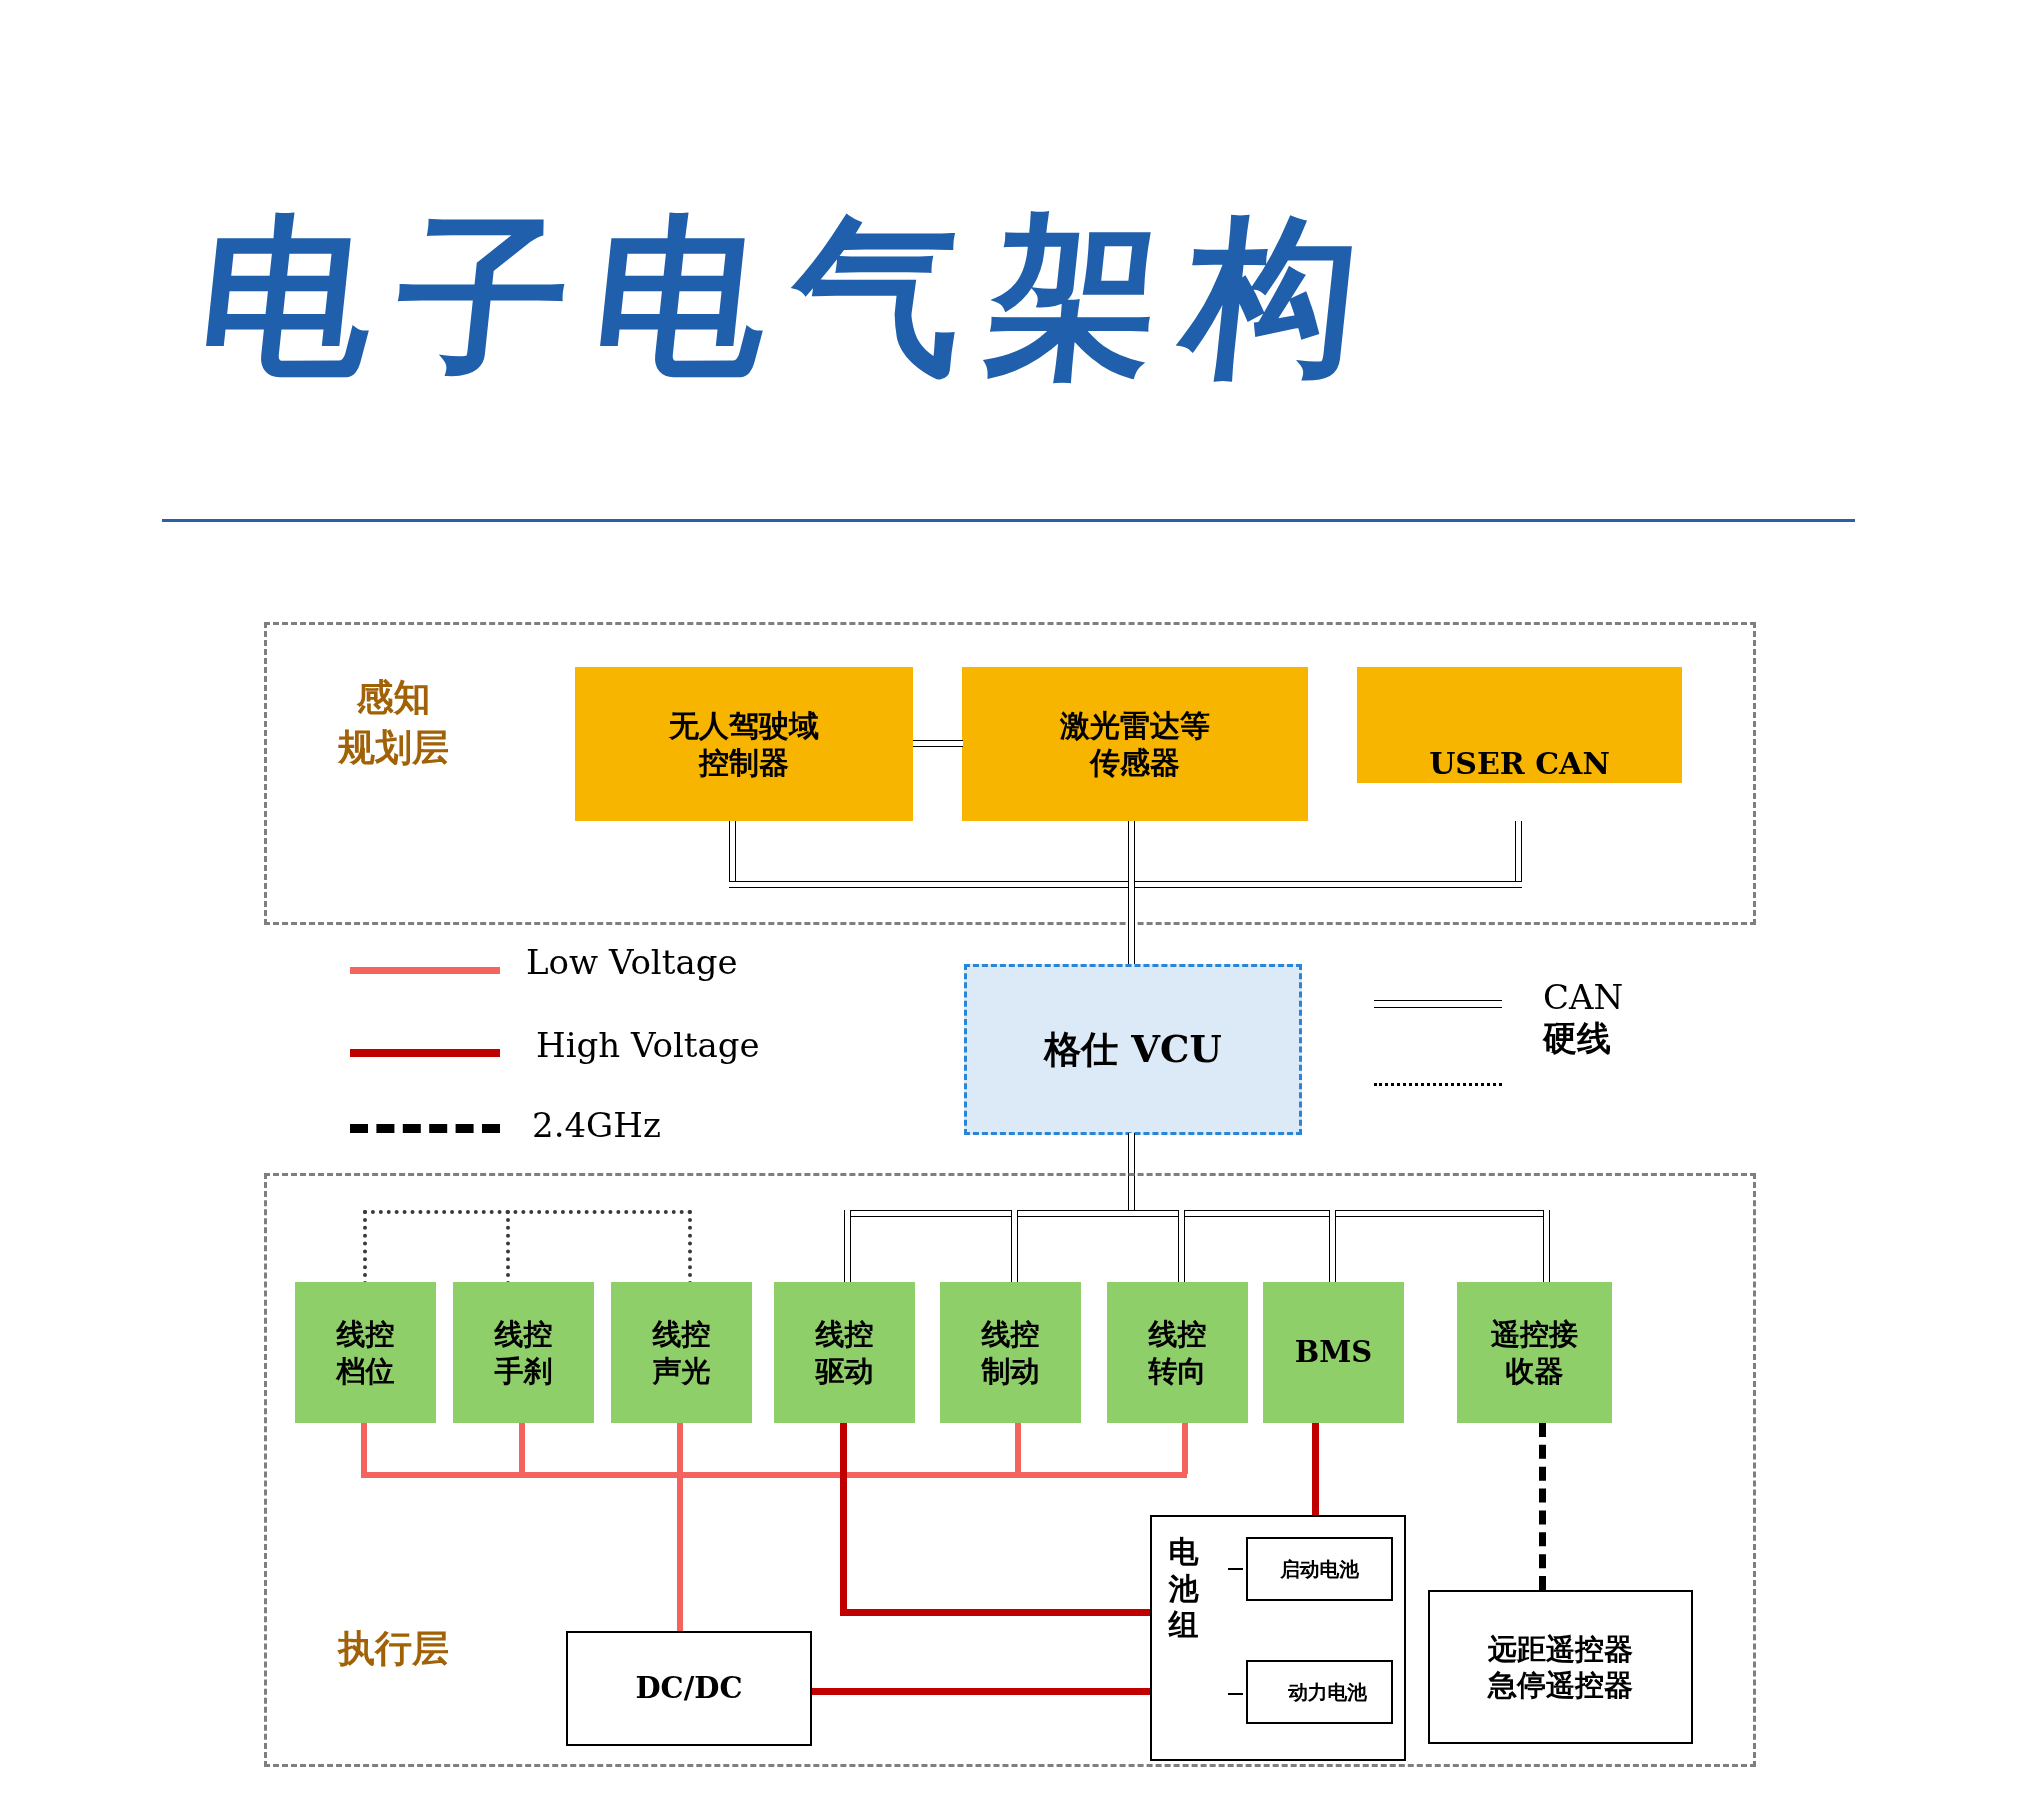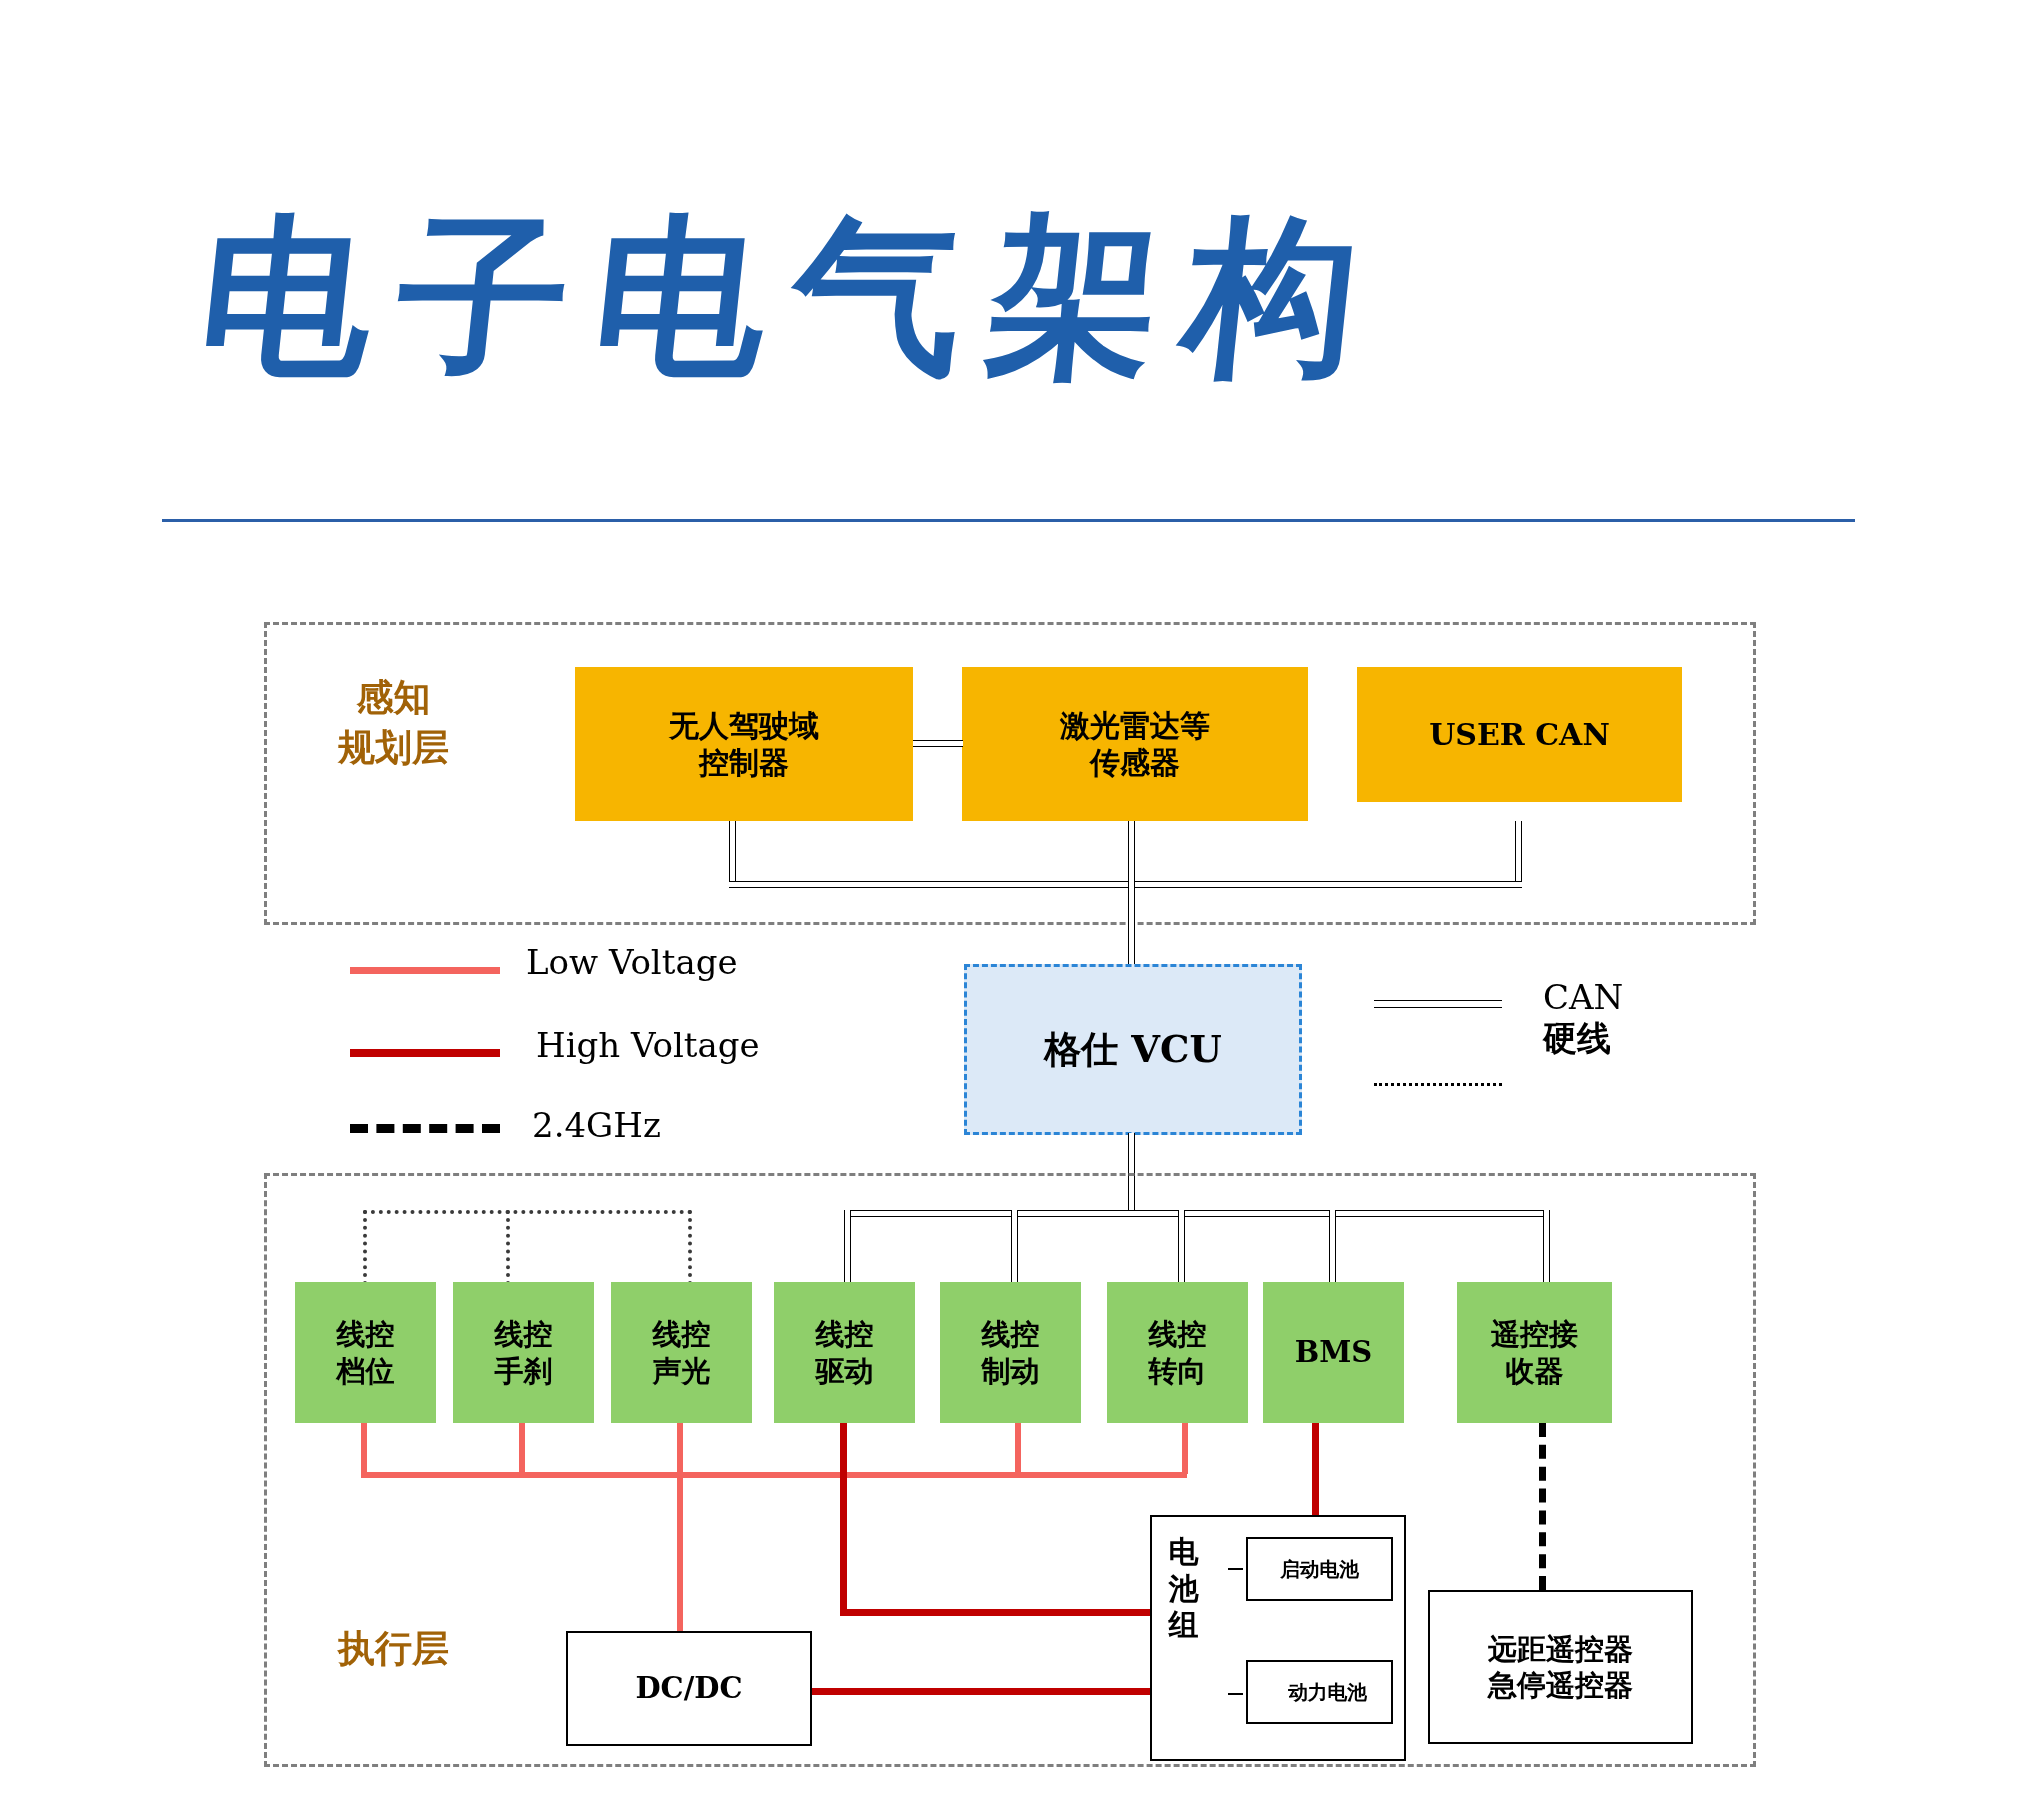--- a/index.html
+++ b/index.html
@@ -269,21 +269,21 @@
   </div>
 </div>
 
 <div class="node orange" style="left:962px; top:667px; width:346px; height:154px;">
   <div>
     <div>激光雷达等</div>
     <div>传感器</div>
   </div>
 </div>
 
-<div class="node orange" style="left:1357px; top:667px; width:325px; height:135px;">
+<div class="node orange" style="left:1357px; top:667px; width:325px; height:116px;align-items:flex-end;">
   <div>USER CAN</div>
 </div>
 
 <div class="can-h" style="left:913px; top:740px; width:50px;"></div>
 
 <div class="can-v" style="left:729px; top:821px; height:64px;"></div>
 <div class="can-v" style="left:1128px; top:821px; height:64px;"></div>
 <div class="can-v" style="left:1515px; top:821px; height:64px;"></div>
 <div class="can-h" style="left:729px; top:881px; width:793px;"></div>
 <div class="can-v" style="left:1128px; top:881px; height:85px;"></div>

